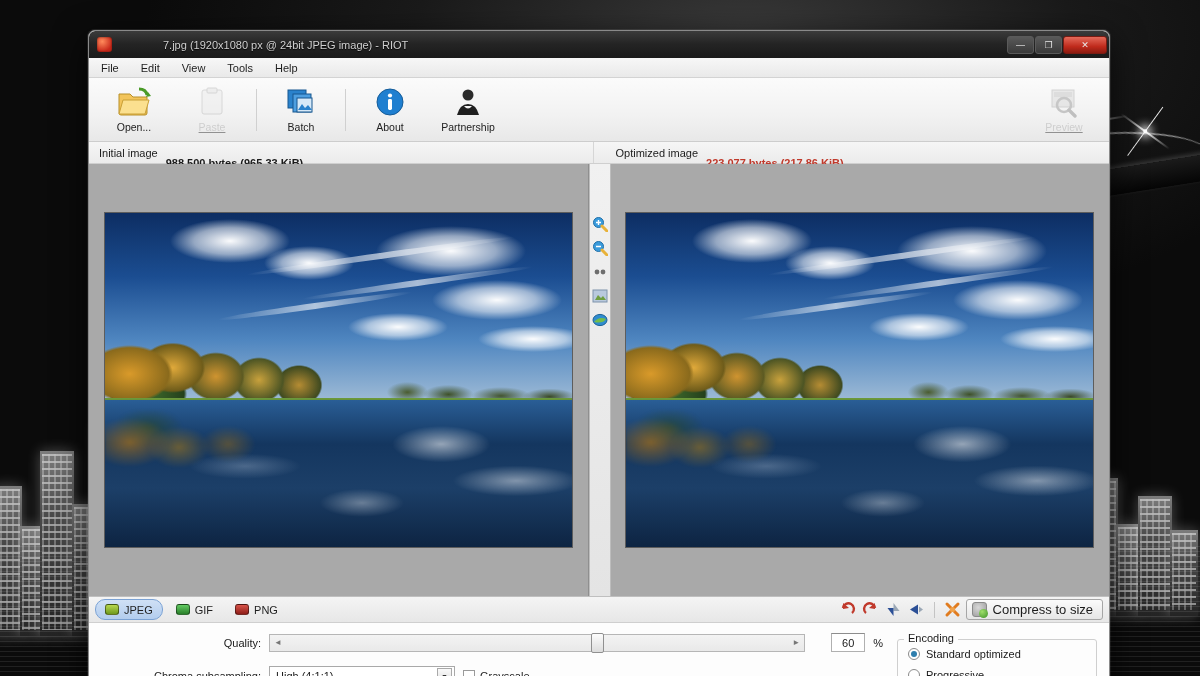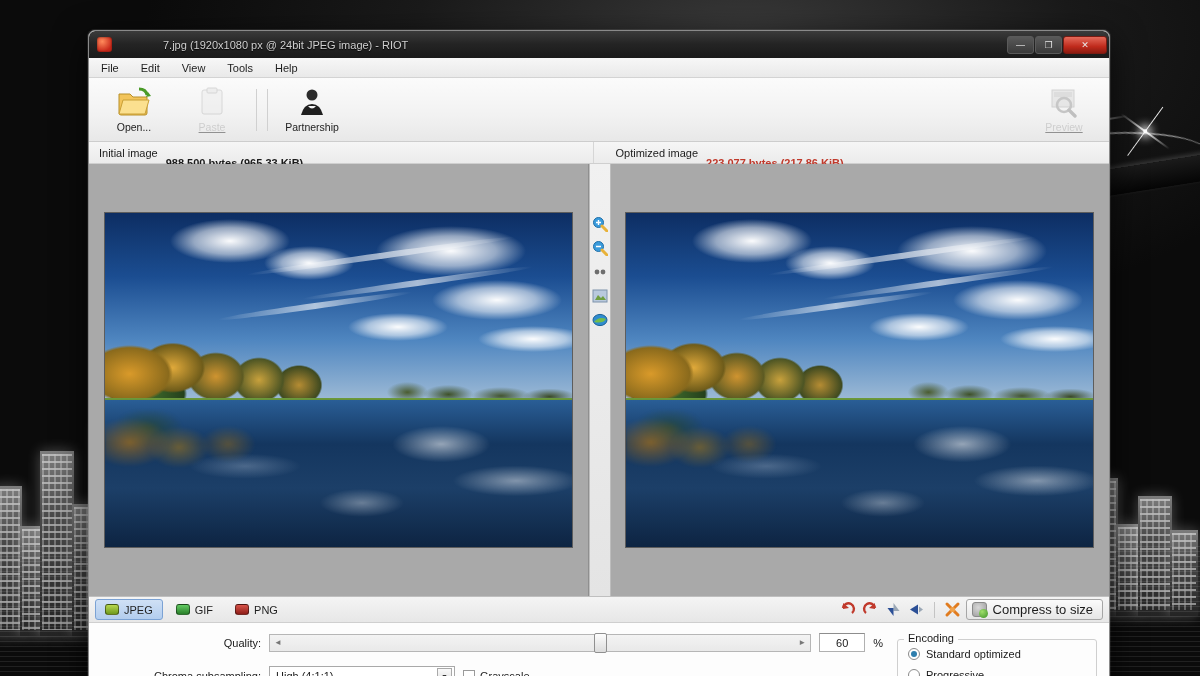--- a/index.html
+++ b/index.html
@@ -283,21 +283,21 @@
     background: linear-gradient(180deg, #f4f4f4 0%, #e7e7e7 100%);
     border-top: 1px solid #bfbfbf;
     border-bottom: 1px solid #cfcfcf;
     display: flex; align-items: center;
     padding: 0 6px; gap: 4px;
   }
   .tab {
     display: flex; align-items: center; gap: 5px;
     height: 21px; padding: 0 9px;
     font-size: 11px; color: #1f1f1f;
-    border-radius: 3px;
+    border-radius: 10px;
     filter: blur(.2px);
   }
   .tab.active {
     background: linear-gradient(180deg, #cfe0f5 0%, #b3cdee 100%);
     border: 1px solid #7ba2d4;
   }
   .tab-dot {
     width: 14px; height: 11px; border-radius: 3px;
     border: 1px solid rgba(0,0,0,.45);
   }
@@ -346,26 +346,27 @@
     justify-content: space-between;
   }
   .slider-arrow { font-size: 8px; color: #777; }
   .slider-thumb {
     position: absolute; left: 60%;
     width: 13px; height: 20px;
     background: linear-gradient(180deg, #fdfdfd 0%, #dcdcdc 100%);
     border: 1px solid #909090; border-radius: 2px;
   }
   .qty-box {
-    width: 46px; height: 19px;
+    width: 34px; height: 19px;
     border: 1px solid #b0b0b0; border-top-color: #8d8d8d;
     background: #fff;
     font-size: 11px; color: #1a1a1a;
     display: flex; align-items: center; justify-content: center;
     filter: blur(.2px);
+    margin-left: 18px;
   }
   .pct { font-size: 11px; color: #1a1a1a; filter: blur(.2px); }
   .combo {
     width: 186px; height: 20px;
     background: #fff;
     border: 1px solid #a9a9a9;
     display: flex; align-items: center; justify-content: space-between;
     padding: 0 2px 0 6px;
     font-size: 11px; color: #1a1a1a;
     filter: blur(.2px);
@@ -485,23 +486,44 @@
           <svg viewBox="0 0 34 32" width="34" height="32">
             <rect x="7" y="4" width="20" height="24" rx="2" fill="#e9e9e9" stroke="#a8a8a8"></rect>
             <rect x="12" y="2" width="10" height="5" rx="1" fill="#dcdcdc" stroke="#a0a0a0"></rect>
           </svg>
         </div>
         <div class="tb-label">Paste</div>
       </div>
 
       <div class="tb-sep"></div>
 
+      <div class="tb-btn">
+        <div class="tb-icon">
+          <svg viewBox="0 0 34 32" width="34" height="32">
+            <rect x="4" y="4" width="18" height="18" fill="#2a82cc" stroke="#17578f"></rect>
+            <rect x="9" y="8" width="18" height="18" fill="#4e9fe0" stroke="#17578f"></rect>
+            <rect x="13" y="12" width="15" height="14" fill="#d7e9f8" stroke="#17578f"></rect>
+            <path d="M14 24 l4-6 l3 4 l3-3 l4 5 Z" fill="#2a82cc"></path>
+          </svg>
+        </div>
+        <div class="tb-label">Batch</div>
+      </div>
 
       <div class="tb-sep"></div>
 
+      <div class="tb-btn">
+        <div class="tb-icon">
+          <svg viewBox="0 0 34 32" width="34" height="32">
+            <circle cx="17" cy="16" r="13" fill="#1f7fd0" stroke="#155c99"></circle>
+            <circle cx="17" cy="9.5" r="2.1" fill="#fff"></circle>
+            <rect x="15" y="13" width="4" height="11" rx="1.4" fill="#fff"></rect>
+          </svg>
+        </div>
+        <div class="tb-label">About</div>
+      </div>
 
       <div class="tb-btn">
         <div class="tb-icon">
           <svg viewBox="0 0 34 32" width="34" height="32">
             <circle cx="17" cy="9" r="5.5" fill="#2b2b2b"></circle>
             <path d="M6 29 q3-11 11-11 q8 0 11 11 Z" fill="#1f1f1f"></path>
             <path d="M13 20 q4 5 8 0" fill="#f4f4f4"></path>
           </svg>
         </div>
         <div class="tb-label">Partnership</div>

